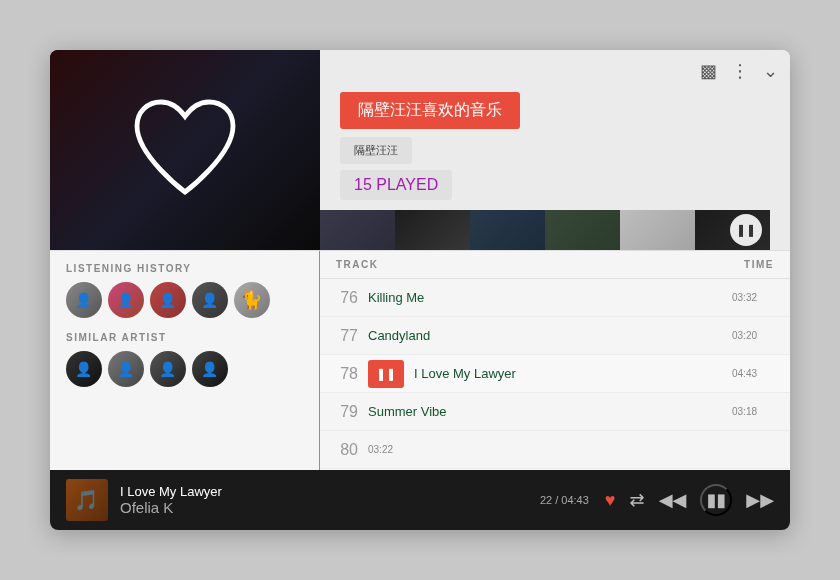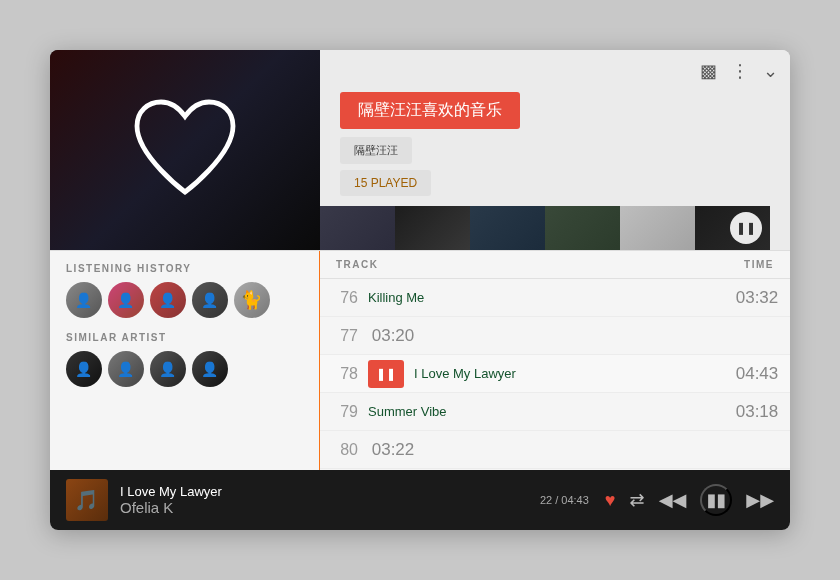--- a/index.html
+++ b/index.html
@@ -91,24 +91,24 @@
       color: #333;
       padding: 6px 14px;
       border-radius: 3px;
       font-size: 11px;
       margin: 0 20px 6px 20px;
       display: inline-block;
       width: fit-content;
     }
     .played-badge {
       background: #e0e0e0;
-      color: #a16207;
+      color: #a21caf;
       padding: 6px 14px;
       border-radius: 3px;
-      font-size: 12px;
+      font-size: 16px;
       margin: 0 20px 10px 20px;
       display: inline-block;
       width: fit-content;
       text-align: right;
     }
     
     .thumbnail-strip {
       display: flex;
       gap: 0;
       margin-top: auto;
@@ -255,23 +255,23 @@
       cursor: pointer;
       flex-shrink: 0;
     }
     .track-name {
       flex: 1;
       font-size: 13px;
       color: #14532d;
     }
     .track-time {
       width: 50px;
-      font-size: 17px;
+      font-size: 10px;
       color: #888;
-      text-align: center;
+      text-align: left;
     }
     
     .bottom-bar {
       height: 60px;
       background: #1a1a1a;
       display: flex;
       align-items: center;
       padding: 0 16px;
       gap: 12px;
     }
@@ -433,20 +433,21 @@
       <div class="track-list">
 
         <div class="track-row">
           <span class="track-num">76</span>
           <span class="track-name">Killing Me</span>
           <span class="track-time">03:32</span>
         </div>
 
         <div class="track-row">
           <span class="track-num">77</span>
+          <span class="track-name">Candyland</span>
           <span class="track-time">03:20</span>
         </div>
 
         <div class="track-row active">
           <span class="track-num">78</span>
           <div class="track-play-btn">❚❚</div>
           <span class="track-name">I Love My Lawyer</span>
           <span class="track-time">04:43</span>
         </div>
 

